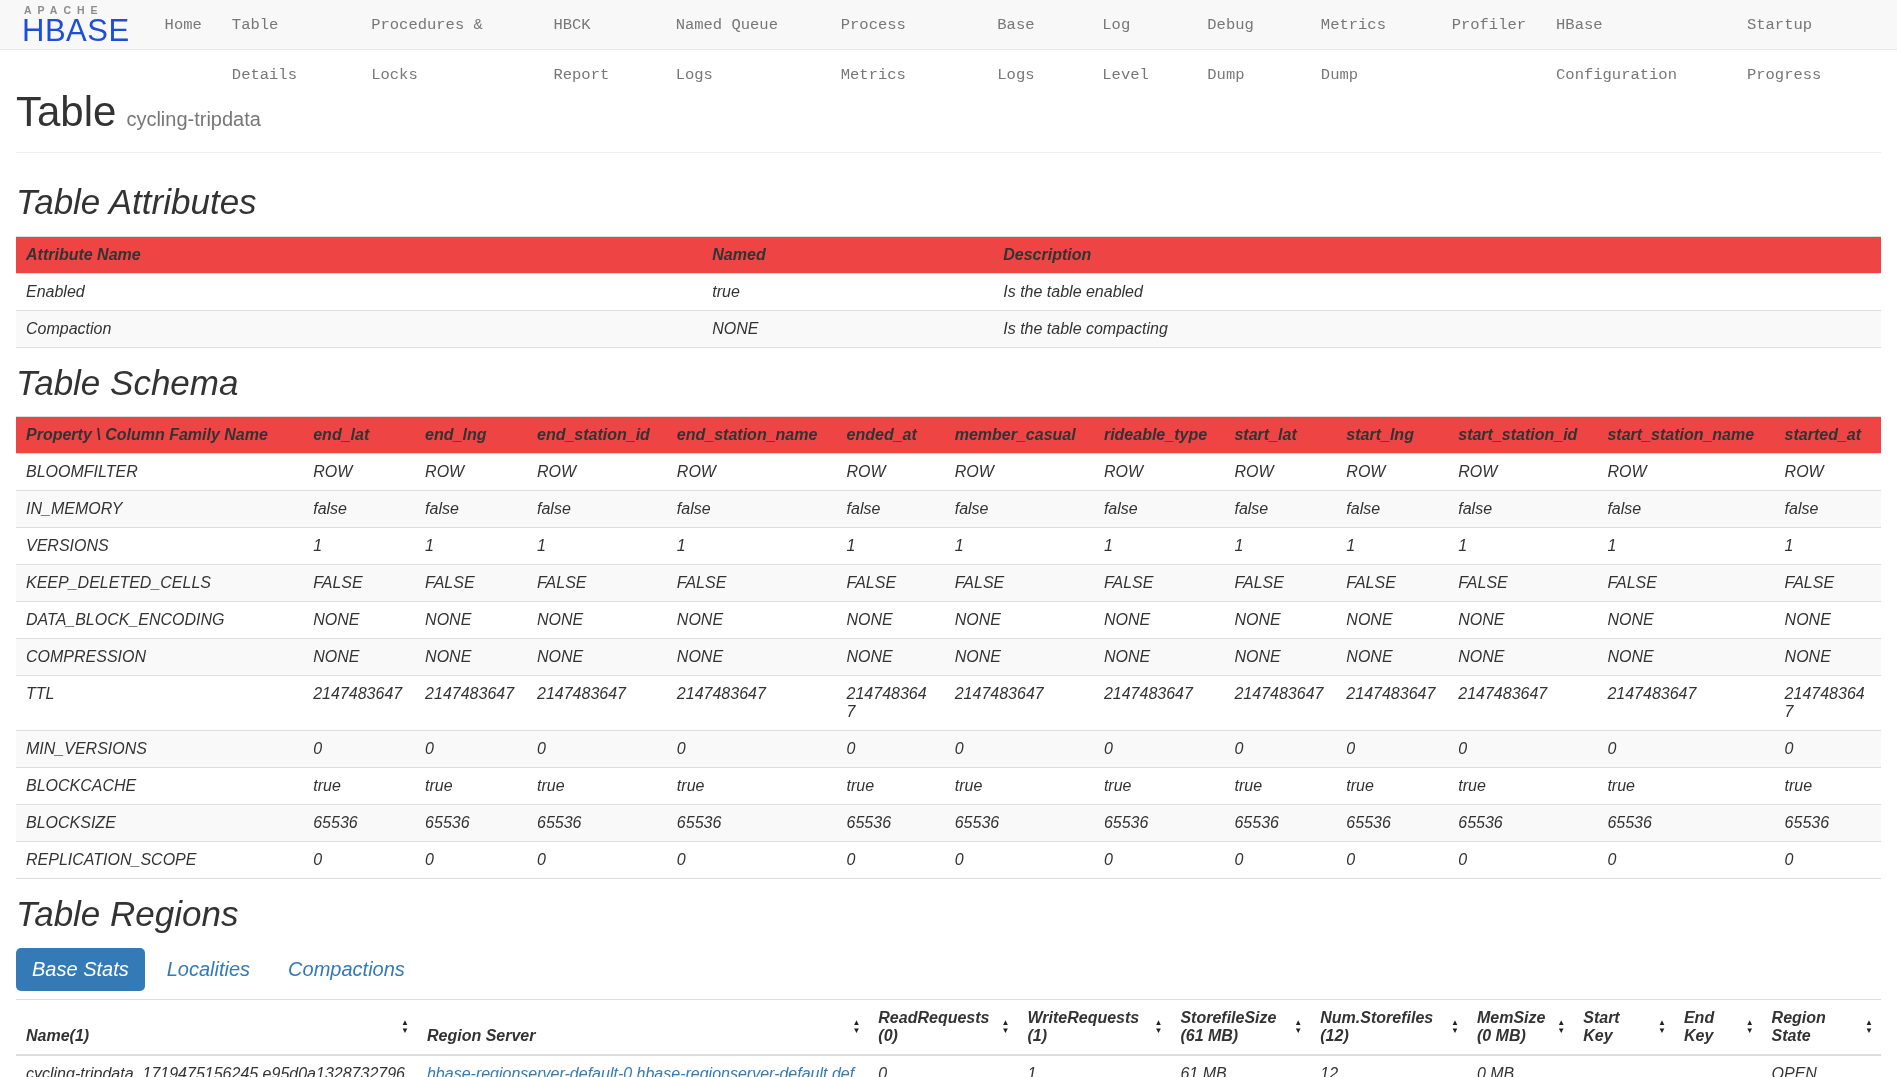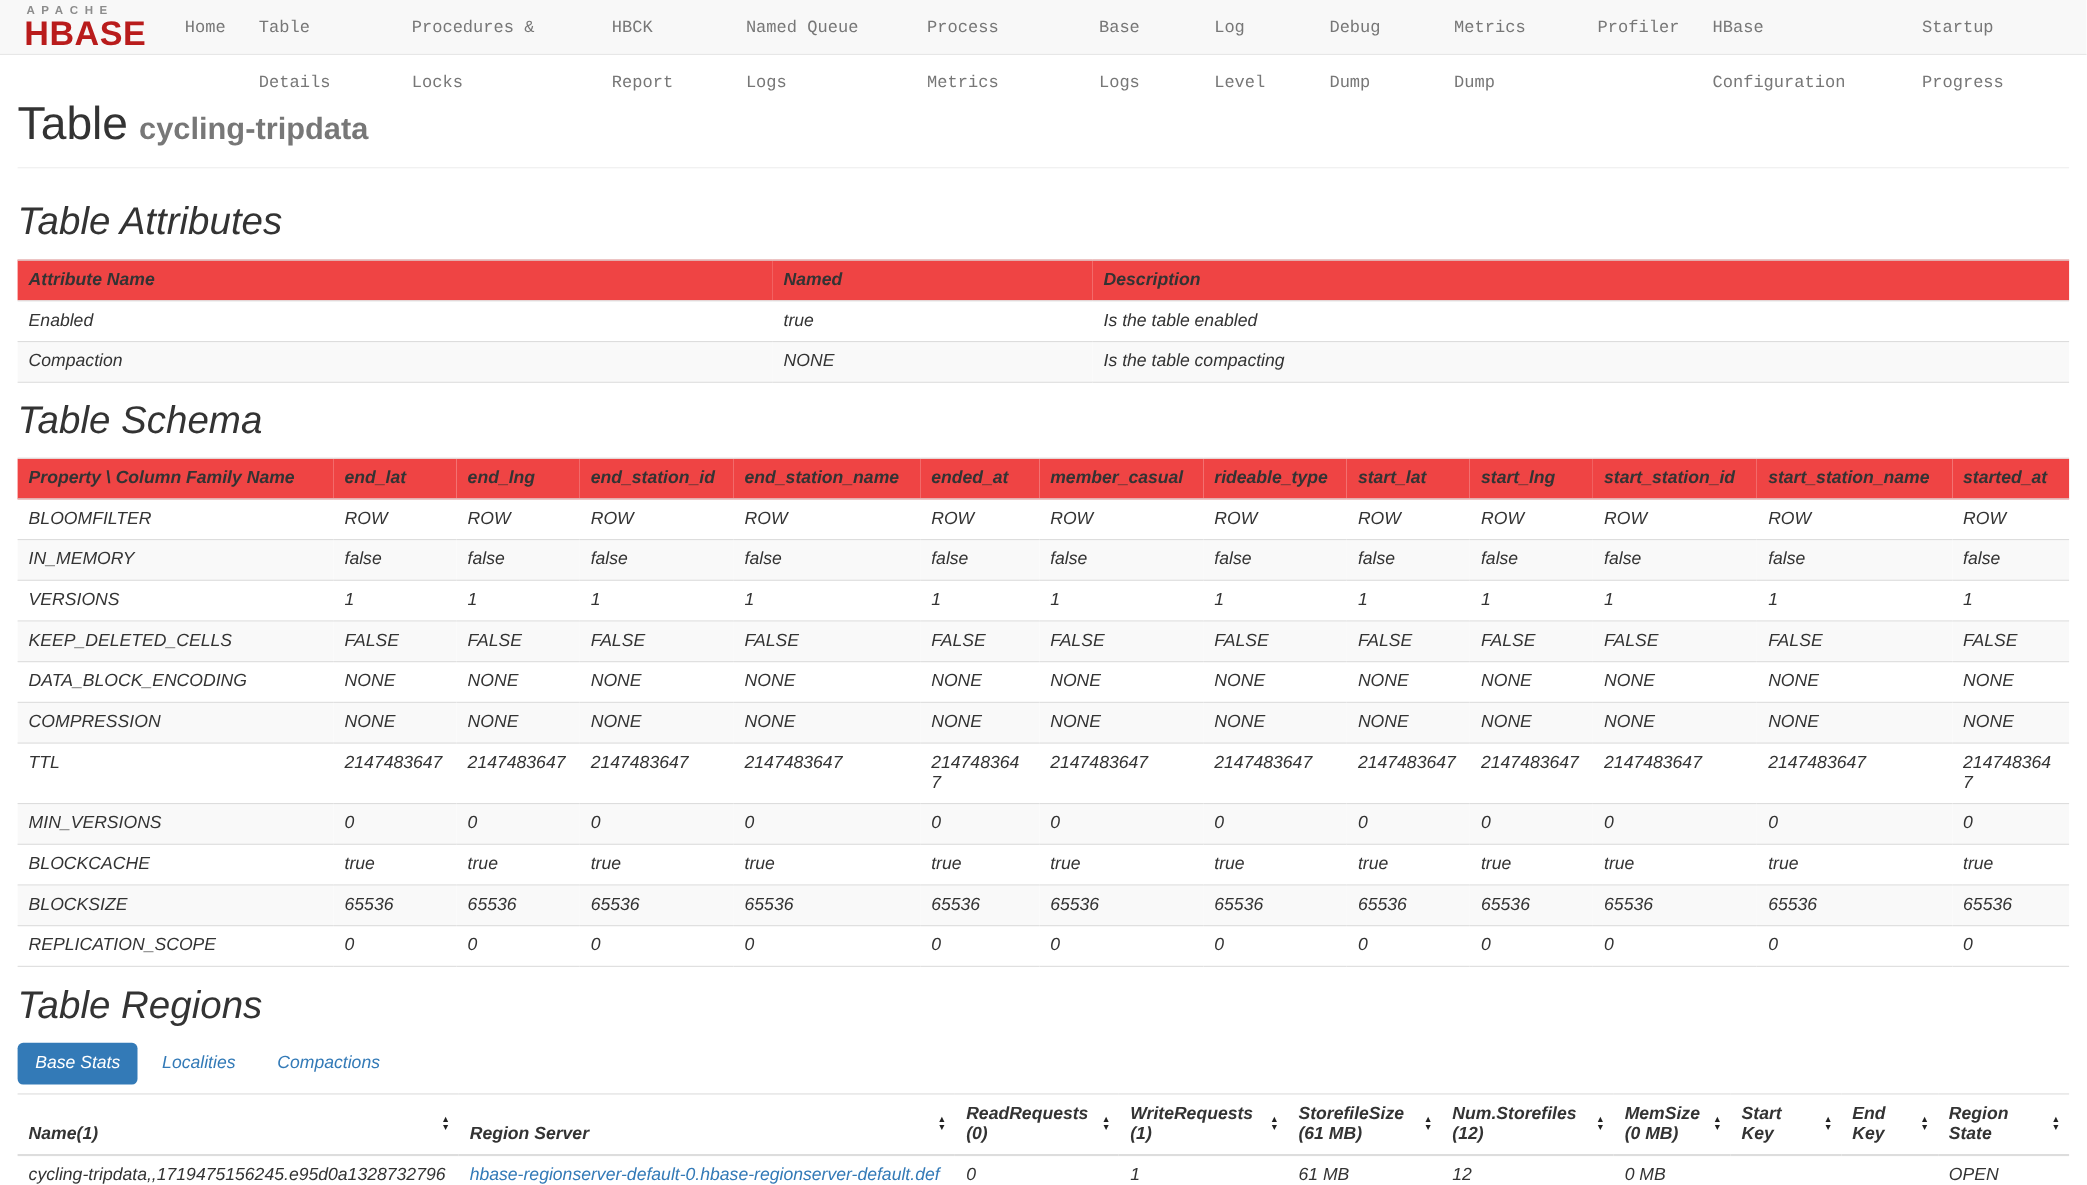--- a/index.html
+++ b/index.html
@@ -11,32 +11,32 @@
   }
   
   .navbar {
     height: 50px; background: #f8f8f8; border-bottom: 1px solid #e7e7e7;
     display: flex; align-items: center; padding-left: 20px;
   }
   .logo { display: flex; flex-direction: column; justify-content: center;
           margin: 0 20px 0 2px; line-height: 1; text-decoration: none; }
   .logo-apache { font-size: 10.5px; font-weight: bold; color: #8c8c8c;
                  letter-spacing: 6px; margin-bottom: 2px; padding-left: 2px; }
-  .logo-hbase  { font-size: 31px; font-weight: 700; color: #b91c1c;
+  .logo-hbase  { font-size: 31px; font-weight: 400; color: #1d4ed8;
                  letter-spacing: 0.5px; line-height: 0.88; }
   .nav-list { display: flex; list-style: none; height: 50px; }
   .nav-list li { display: block; font-family: Liberation Mono, monospace; }
   .nav-list a { display: block; line-height: 50px; padding: 0 15px;
                 color: #777; text-decoration: none; font-size: 15.5px; }
   
   .container { padding: 0 16px; }
   .page-header { margin-top: 38px; padding-bottom: 16px;
                  border-bottom: 1px solid #eee; margin-bottom: 30px; }
   h1 { font-size: 42px; font-weight: 500; color: #333; line-height: 1.15; }
-  h1 .subtitle { font-size: 28px; color: #777; font-weight: 700; margin-left: 10px; }
+  h1 .subtitle { font-size: 20px; color: #777; font-weight: 400; margin-left: 10px; }
   h2 { font-size: 35px; font-weight: 500; color: #333;
        line-height: 1.1; margin: 16px 0 14px; }
   
   table { width: 100%; border-collapse: collapse; font-size: 16px;
           border-bottom: 1px solid #ddd; table-layout: fixed; }
   th, td { text-align: left; vertical-align: top; padding: 9px 10px;
            border-top: 1px solid #ddd; overflow-wrap: break-word; }
   thead th { font-weight: bold; color: #333; }
   .table-striped thead th { background: #ef4444; }
   .table-striped tbody tr:nth-child(even) { background: #f9f9f9; }
@@ -45,21 +45,21 @@
                             padding-right: 26px; border-bottom: 2px solid #ddd;
                             background: #fff; }
   .sort-icon { position: absolute; right: 8px; top: 50%;
                transform: translateY(-50%); display: flex; flex-direction: column;
                align-items: center; font-size: 8px; line-height: 1.05;
                color: #222; cursor: pointer; }
   .break { word-break: break-all; }
   a.blue-link { color: #337ab7; text-decoration: none; word-break: break-all; }
   
   .tabs { display: flex; align-items: center; margin: 8px 0 8px; }
-  .tab { font-size: 16px; padding: 10px 16px; color: #337ab7;
+  .tab { font-size: 20px; padding: 10px 16px; color: #337ab7;
          text-decoration: none; margin-right: 6px; border-radius: 5px; }
   .tab.active { background: #337ab7; color: #fff; }
   section { margin-bottom: 4px; font-style: italic; }
 </style>
 </head>
 <body>
 
 <nav class="navbar">
   <a class="logo" href="#">
     <span class="logo-apache">APACHE</span>

